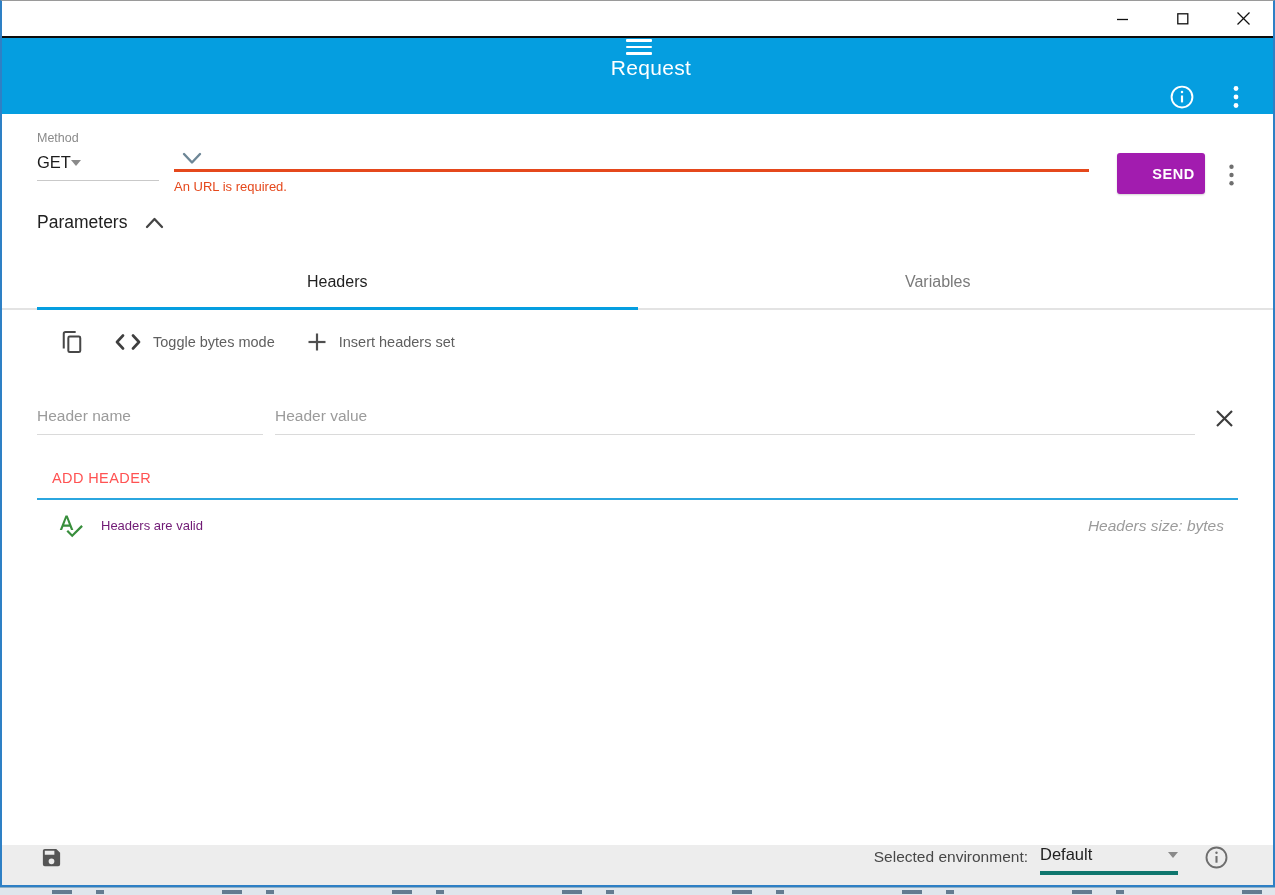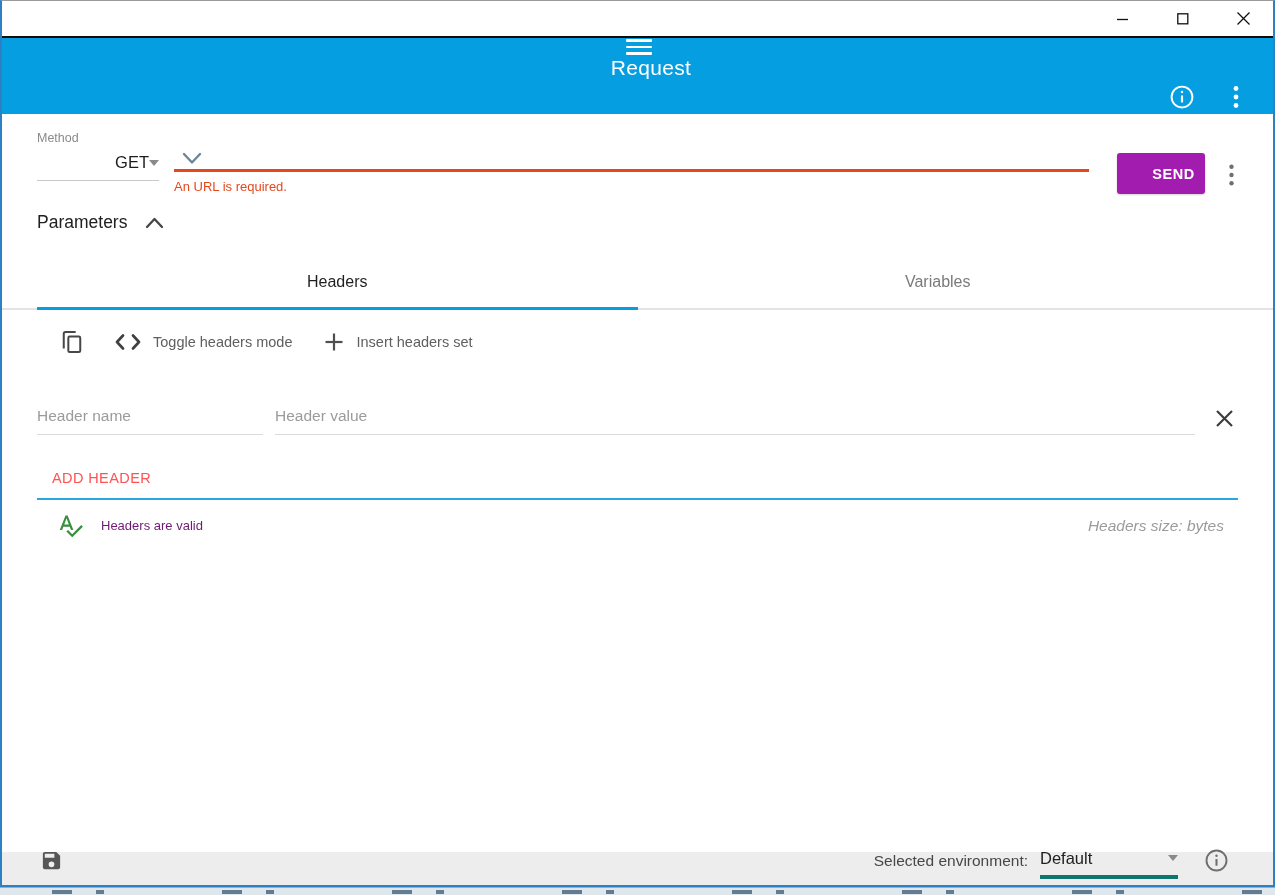--- a/index.html
+++ b/index.html
@@ -25,21 +25,21 @@
   .appbar-title{ color:#ffffff; font-size:21px; font-weight:400; letter-spacing:.3px; margin-left:25px; }
   .appbar-actions{ margin-left:auto; display:flex; align-items:center; gap:30px; }
   .icon-btn{ background:none; border:none; cursor:pointer; display:flex; align-items:center; justify-content:center; padding:4px; }
 
   
   .content{ flex:1; background:#ffffff; padding:0 35px; overflow:hidden; }
 
   .request-row{ display:flex; align-items:flex-start; margin-top:17px; }
   .method-block{ width:122px; flex-shrink:0; }
   .field-label{ font-size:12.5px; color:#8a8a8a; display:block; margin-bottom:8px; }
-  .method-select{ display:flex; align-items:center; justify-content:flex-end; border-bottom:1px solid #c9c9c9; padding-bottom:8px; cursor:pointer; }
+  .method-select{ display:flex; align-items:center; justify-content:flex-start; border-bottom:1px solid #c9c9c9; padding-bottom:8px; cursor:pointer; }
   .method-value{ font-size:16.5px; color:#1c1c1c; }
   .caret-down{ width:0; height:0; border-left:5px solid transparent; border-right:5px solid transparent; border-top:6px solid #8a8a8a; }
 
   .url-block{ flex:1; margin-left:15px; padding-top:21px; }
   .url-input-wrap{ display:flex; align-items:center; border-bottom:3px solid #E5481C; padding-bottom:4px; }
   .url-input{ flex:1; border:none; outline:none; font-size:17.5px; color:#E5481C; font-family:"Liberation Sans", sans-serif; background:transparent; }
   .url-input::placeholder{ color:#E5481C; opacity:1; }
   .url-chevron{ flex-shrink:0; margin-left:8px; cursor:pointer; }
   .url-error{ font-size:13px; color:#E5481C; margin-top:7px; }
 
@@ -70,21 +70,21 @@
 
   .add-header-btn{ background:none; border:none; color:#FF5252; font-size:14.5px; font-weight:500; letter-spacing:.4px; margin-top:33px; margin-left:13px; cursor:pointer; font-family:"Liberation Sans", sans-serif; padding:2px; }
 
   .blue-divider{ height:2px; background:#2BA6DF; margin-top:10px; }
 
   .valid-row{ display:flex; align-items:center; margin-top:12px; padding-left:20px; }
   .valid-msg{ color:#701a75; font-size:13px; margin-left:17px; }
   .size-label{ margin-left:auto; color:#9b9b9b; font-size:15.5px; padding-right:14px;font-style:italic; }
 
   
-  .statusbar{ height:33px; background:#EDEDED; display:flex; align-items:center; padding:0 40px 16px 38px; flex-shrink:0; }
+  .statusbar{ height:40px; background:#EDEDED; display:flex; align-items:center; padding:0 40px 16px 38px; flex-shrink:0; }
   .footer-right{ margin-left:auto; display:flex; align-items:center; }
   .env-label{ font-size:15.5px; color:#474747; }
   .env-select{ width:138px; margin-left:12px; display:flex; align-items:center; justify-content:space-between; border-bottom:4px solid #0f766e; padding-bottom:7px; padding-top:6px; cursor:pointer; }
   .env-value{ font-size:16.5px; color:#212121; }
   .footer-info{ margin-left:22px; }
 
   
   .behind-strip{ height:8px; width:1275px; position:relative; background:#dfe6ec; border-top:1px solid #8fb0c6; overflow:hidden; }
   .behind-strip::before{ content:""; position:absolute; left:0; right:0; top:2px; height:4px;
     background:repeating-linear-gradient(90deg, transparent 0 52px, #45617a 52px 72px, transparent 72px 96px, #45617a 96px 104px, transparent 104px 170px); opacity:.8; }
@@ -191,21 +191,21 @@
           <rect x="8" y="8" width="13" height="17" rx="1.5" fill="none" stroke="#474747" stroke-width="2.2"></rect>
           <path d="M16 3 H5 a2 2 0 0 0 -2 2 v16" fill="none" stroke="#474747" stroke-width="2.2"></path>
         </svg>
       </button>
       <span class="tool-gap"></span>
       <button class="tool-btn">
         <svg width="26" height="16" viewBox="0 0 26 16">
           <polyline points="8,1.5 2,8 8,14.5" fill="none" stroke="#3f3f3f" stroke-width="2.6" stroke-linecap="round" stroke-linejoin="round"></polyline>
           <polyline points="18,1.5 24,8 18,14.5" fill="none" stroke="#3f3f3f" stroke-width="2.6" stroke-linecap="round" stroke-linejoin="round"></polyline>
         </svg>
-        <span>Toggle headers mode</span>
+        <span>Toggle bytes mode</span>
       </button>
       <span class="tool-gap"></span>
       <button class="tool-btn">
         <svg width="20" height="20" viewBox="0 0 20 20">
           <line x1="10" y1="1.5" x2="10" y2="18.5" stroke="#4f4f4f" stroke-width="2.2"></line>
           <line x1="1.5" y1="10" x2="18.5" y2="10" stroke="#4f4f4f" stroke-width="2.2"></line>
         </svg>
         <span>Insert headers set</span>
       </button>
     </div>

